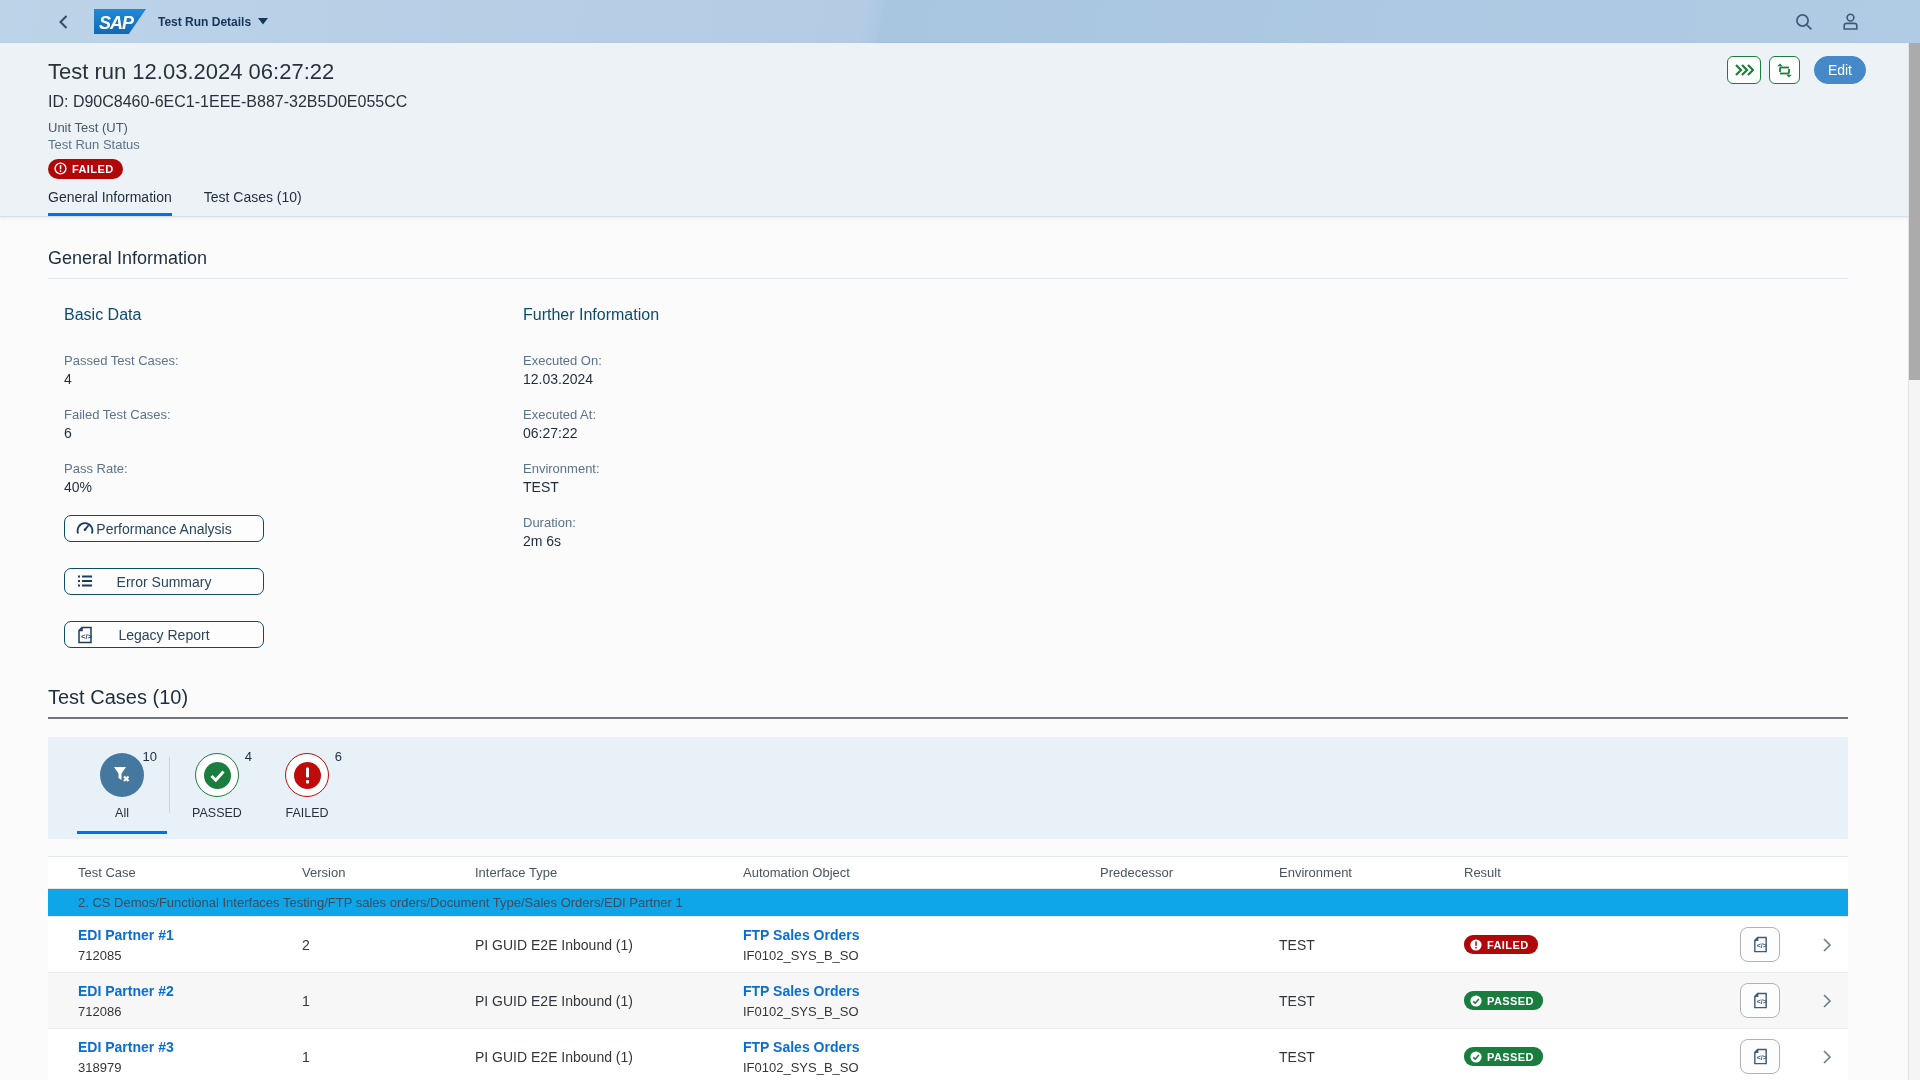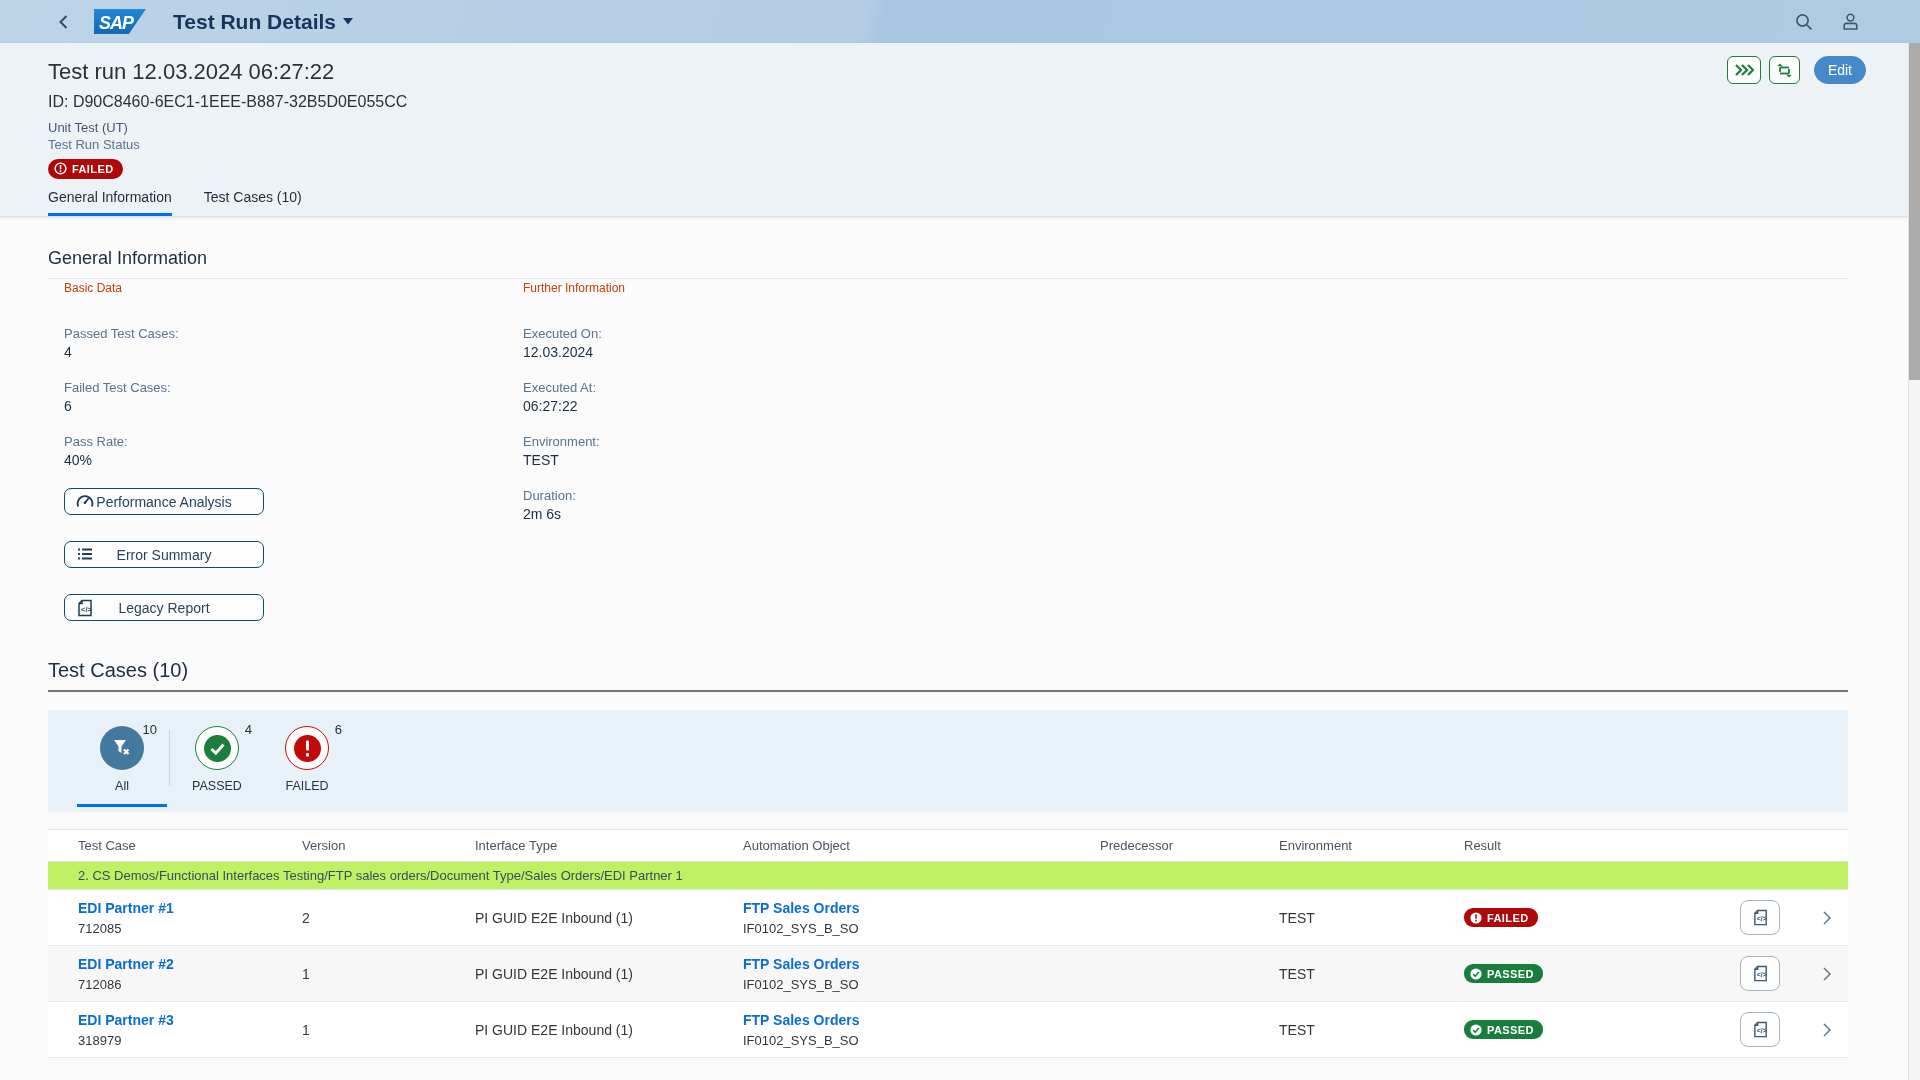--- a/index.html
+++ b/index.html
@@ -7,22 +7,22 @@
     font-family:"Liberation Sans","DejaVu Sans",sans-serif; background:#FBFBFC; }
 
   
   .shell { position:relative; height:43px; width:1920px;
     background:linear-gradient(100deg,#BCD3E8 0%,#B3CCE4 45%,#A9C6E1 46%,#B0CBE4 100%);
     display:flex; align-items:center; }
   .shell-back { background:none; border:none; cursor:pointer; margin-left:56px; display:flex; }
   .sap-logo { margin-left:22px; width:52px; height:25px; background:linear-gradient(180deg,#2089D8,#1268B3);
     clip-path:polygon(0 0,100% 0,67% 100%,0 100%); color:#fff; font-weight:bold; font-style:italic;
     font-size:18px; letter-spacing:-1px; display:flex; align-items:flex-end; padding-left:5px; }
-  .app-title { margin-left:27px; display:flex; align-items:center; gap:7px; cursor:pointer;
-    font-size:21px; font-weight:700; color:#16355A; }
+  .app-title { margin-left:12px; display:flex; align-items:center; gap:7px; cursor:pointer;
+    font-size:12px; font-weight:700; color:#16355A; }
   .shell-right { position:absolute; right:60px; top:0; height:43px; display:flex; align-items:center; gap:28px; }
   .shell-icon-btn { background:none; border:none; cursor:pointer; display:flex; }
 
   
   .vscrollbar { position:absolute; top:43px; right:0; width:12px; height:1037px;
     background:#F5F5F5; border-left:1px solid #E3E3E3; }
   .vscrollbar .thumb { position:absolute; top:0; left:0; width:12px; height:337px; background:#ABABAB; }
 
   .main { width:1908px; }
 
@@ -51,21 +51,21 @@
   .tab { padding:12px 0 11px; font-size:14px; color:#1D2D3E; cursor:pointer; }
   .tab.selected { box-shadow:inset 0 -3px 0 #0070F2; }
 
   
   .content { padding:0 60px 0 48px; }
   .section-title { margin-top:31px; font-size:18px; line-height:21px; font-weight:400; color:#1D2D3E; }
   .rule { margin-top:9px; height:1px; background:#E3E7EB; }
   .rule.dark { height:2px; background:#6E757C; margin-top:8px; }
 
   .two-col { display:grid; grid-template-columns:459px 1fr; margin-left:16px; }
-  .col h3 { font-size:12px; line-height:18px; font-weight:400; color:#c2410c; }
+  .col h3 { margin-top:27px; font-size:16px; line-height:18px; font-weight:400; color:#0c4a6e; }
   .field-label { margin-top:20px; font-size:13px; line-height:16px; color:#5B738B; }
   .field-value { margin-top:2px; font-size:14px; line-height:16px; color:#1D2D3E; }
   .col .field:first-of-type .field-label { margin-top:29px; }
 
   .action-stack { display:flex; flex-direction:column; }
   .form-btn { position:relative; margin-top:26px; width:200px; height:27px; background:#FDFDFE;
     border:1px solid #0c4a6e; border-radius:7px; display:flex; align-items:center; justify-content:center;
     font-size:14px; color:#29455E; cursor:pointer; font-family:inherit; }
   .form-btn:first-of-type { margin-top:20px; }
   .form-btn .btn-ic { position:absolute; left:11px; top:4px; display:flex; }
@@ -83,21 +83,21 @@
   .filter-label { margin-top:9px; font-size:12.5px; color:#29323C; }
   .filter-item.selected::after { content:""; position:absolute; left:0; right:0; bottom:5px; height:3px; background:#0070F2; }
   .filter-sep { width:1px; height:56px; background:#C9D3DC; margin:20px 2px 0 2px; }
 
   
   .table { margin-top:17px; background:#fff; border-top:1px solid #E3E7EA; }
   .thead, .trow, .tgroup { display:grid; grid-template-columns:252px 173px 268px 357px 179px 185px 1fr; }
   .thead { height:32px; border-bottom:1px solid #E3E7EA; align-items:center; }
   .thead .th { font-size:13px; color:#4A545E; padding-left:2px; }
   .thead .th:first-child { padding-left:30px; }
-  .tgroup { display:block; height:28px; background:#bef264; border-bottom:1px solid #E3E7EA;
+  .tgroup { display:block; height:28px; background:#0ea5e9; border-bottom:1px solid #E3E7EA;
     font-size:13px; color:#3A4C5E; line-height:28px; padding-left:30px; }
   .trow { height:56px; border-bottom:1px solid #E7EBEE; align-items:center; cursor:pointer; }
   .trow.alt { background:#F7F7F7; }
   .cell { display:flex; flex-direction:column; justify-content:center; padding-left:2px;
     font-size:14px; color:#32363A; }
   .cell.first { padding-left:30px; }
   .cell a { font-size:14px; font-weight:700; color:#0A6ED1; text-decoration:none; }
   .cell .sub { margin-top:5px; font-size:13px; color:#32363A; }
   .cell.result { flex-direction:row; align-items:center; padding-right:16px; }
   .cell.result .status-badge { height:19px; border-radius:9px; }

